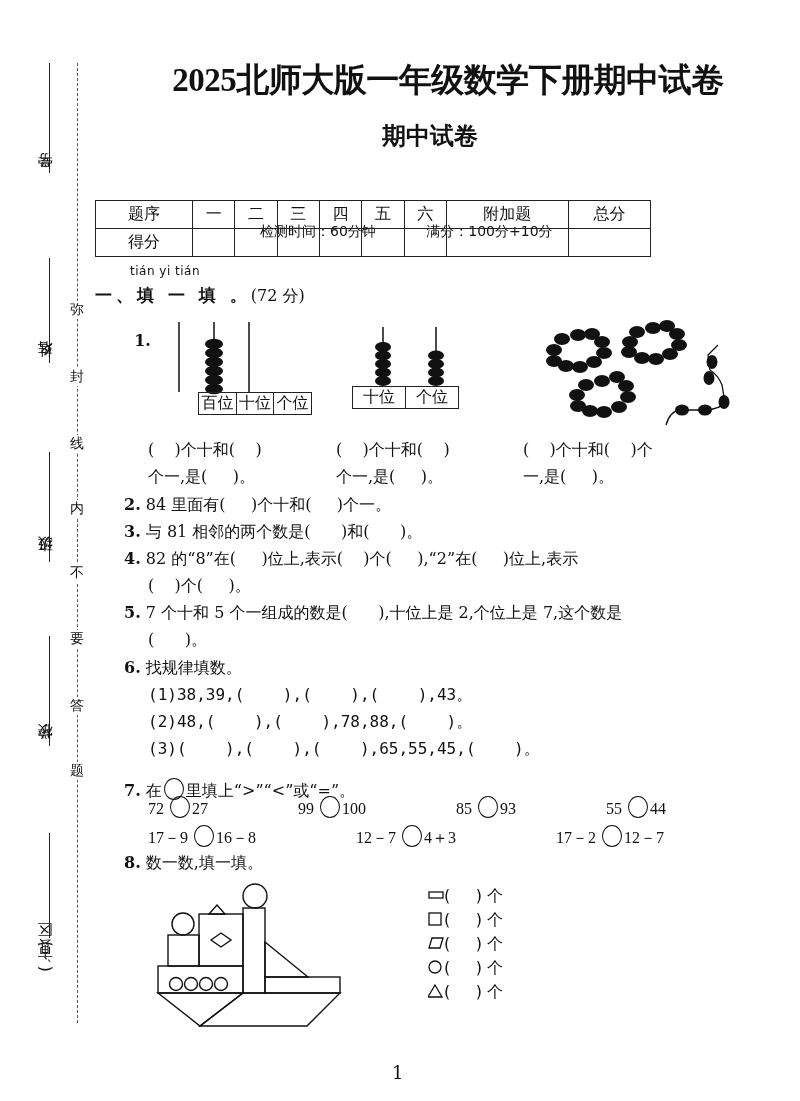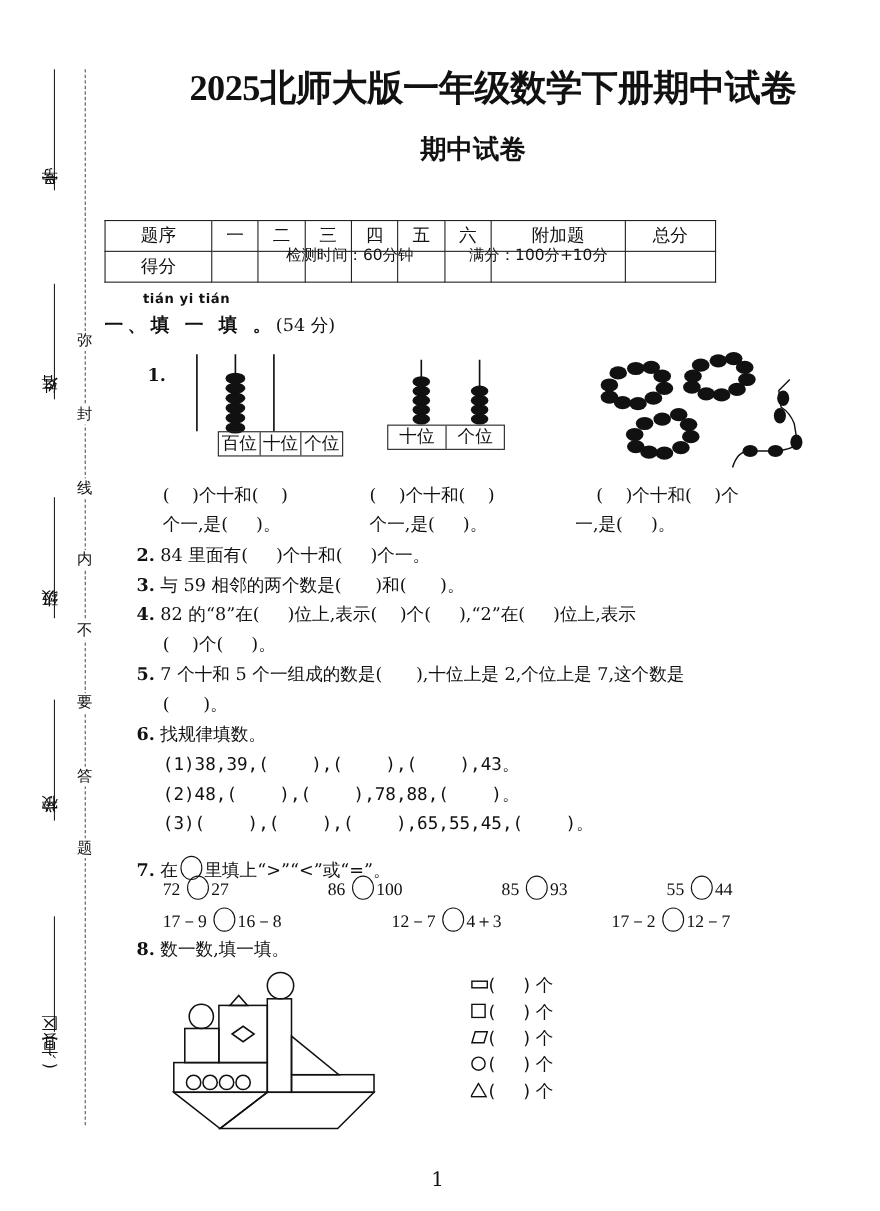--- a/index.html
+++ b/index.html
@@ -15,21 +15,21 @@
               font-family: "DejaVu Sans", sans-serif; font-size: 14px; }
   .title { left: 108px; width: 680px; top: 58px; text-align: center;
            font-family: Liberation Serif, serif; font-weight: bold; font-size: 33px; letter-spacing: -0.5px; }
   .subtitle { left: 90px; width: 680px; top: 120px; text-align: center;
               font-family: "DejaVu Sans", sans-serif; font-weight: bold; font-size: 24px; }
   .meta { top: 180px; left: 260px; font-family: "DejaVu Sans", sans-serif; font-weight: normal; font-size: 14px; margin-top: 43px; }
   .meta span { margin-right: 46px; }
   table.score { position: absolute; left: 95px; top: 200px; width: 556px; border-collapse: collapse;
                 font-family: "DejaVu Sans", sans-serif; font-size: 16px; }
   table.score td { border: 1.5px solid #222; height: 27px; text-align: center; padding: 0; }
-  .pinyin { left: 130px; top: 264px; font-family: "DejaVu Sans", sans-serif; font-size: 12px; letter-spacing: 0.5px; font-weight: bold; }
+  .pinyin { left: 130px; top: 264px; font-family: "DejaVu Sans", sans-serif; font-size: 12px; letter-spacing: 0.5px; }
   .section { left: 95px; top: 284px; font-size: 16px; }
   .section b { font-family: "DejaVu Sans", sans-serif; font-size: 17px; letter-spacing: 4px; }
   .q { position: absolute; left: 124px; font-size: 16px; white-space: pre; }
   .q .num { font-weight: bold; font-family: "DejaVu Serif", serif; }
   .sub { position: absolute; left: 148px; font-size: 16px; white-space: pre; font-family: "DejaVu Sans Mono", monospace; }
   .circle { display: inline-block; width: 18px; height: 20px; border: 1.3px solid #111; border-radius: 50%;
             vertical-align: -4px; margin: 0 2px; }
   .cmp { position: absolute; font-size: 16px; white-space: pre; font-family: Liberation Serif, serif; }
   .abacus-label { position: absolute; font-family: "DejaVu Sans", sans-serif; font-size: 16px; border: 1.3px solid #222; display: flex; }
   .abacus-label span { border-right: 1.3px solid #222; text-align: center; }
@@ -92,21 +92,21 @@
     <td></td>
     <td></td>
     <td></td>
     <td></td>
   </tr>
 </tbody>
   </table>
 
 <div class="abs pinyin">tián yi tián</div>
 <div class="abs section">
-  <b>一、填 一 填 。</b><span>(54 分)</span>
+  <b>一、填 一 填 。</b><span>(72 分)</span>
 </div>
 
 <div class="q" style="top:312px;">
   <span class="num">1.</span>
 </div>
 
 <svg class="abs" style="left:155px; top:320px;" width="120" height="75">
   <line x1="24" y1="2" x2="24" y2="72" stroke="#111" stroke-width="1.5"></line>
   <line x1="59" y1="2" x2="59" y2="72" stroke="#111" stroke-width="1.5"></line>
   <line x1="94" y1="2" x2="94" y2="72" stroke="#111" stroke-width="1.5"></line>
@@ -185,39 +185,39 @@
   <path d="M126 110 Q130 96 140 95 L165 95 Q180 94 185 88 L182 70 Q178 60 170 55 L168 40 L178 30" stroke="#111" stroke-width="1.3" fill="none"></path>
   <g fill="#111">
     <ellipse cx="142" cy="95" rx="7" ry="5.5"></ellipse>
     <ellipse cx="165" cy="95" rx="7" ry="5.5"></ellipse>
     <ellipse cx="184" cy="87" rx="5.5" ry="7"></ellipse>
     <ellipse cx="169" cy="63" rx="5.5" ry="7"></ellipse>
     <ellipse cx="172" cy="47" rx="5.5" ry="7"></ellipse>
   </g>
 </svg>
 
-<div class="q" style="top:440px; left:148px;"><span>(    )个十和(    )</span>   <span style="position:absolute;left:188px">(    )个十和(    )</span><span style="position:absolute;left:394px">(    )个十和(    )个</span></div>
+<div class="q" style="top:440px; left:148px;"><span>(    )个十和(    )</span>   <span style="position:absolute;left:188px">(    )个十和(    )</span><span style="position:absolute;left:375px">(    )个十和(    )个</span></div>
 <div class="q" style="top:467px; left:148px;"><span>个一,是(     )。</span><span style="position:absolute;left:188px">个一,是(     )。</span><span style="position:absolute;left:375px">一,是(     )。</span></div>
 
 <div class="q" style="top:495px;"><span class="num">2.</span><span> 84 里面有(     )个十和(     )个一。</span></div>
-<div class="q" style="top:522px;"><span class="num">3.</span><span> 与 59 相邻的两个数是(      )和(      )。</span></div>
+<div class="q" style="top:522px;"><span class="num">3.</span><span> 与 81 相邻的两个数是(      )和(      )。</span></div>
 <div class="q" style="top:549px;"><span class="num">4.</span><span> 82 的“8”在(     )位上,表示(    )个(     ),“2”在(     )位上,表示</span></div>
 <div class="q" style="top:576px; left:148px;">(    )个(     )。</div>
 <div class="q" style="top:603px;"><span class="num">5.</span><span> 7 个十和 5 个一组成的数是(      ),十位上是 2,个位上是 7,这个数是</span></div>
 <div class="q" style="top:630px; left:148px;">(      )。</div>
 
 <div class="q" style="top:658px;"><span class="num">6.</span><span> 找规律填数。</span></div>
 <div class="sub" style="top:685px;">(1)38,39,(    ),(    ),(    ),43。</div>
 <div class="sub" style="top:712px;">(2)48,(    ),(    ),78,88,(    )。</div>
 <div class="sub" style="top:739px;">(3)(    ),(    ),(    ),65,55,45,(    )。</div>
 
 <div class="q" style="top:767px;margin-top:11px;"><span class="num">7.</span><span> 在</span><span class="circle"></span><span>里填上“&gt;”“&lt;”或“=”。</span></div>
 
 <div class="cmp" style="top:796px; left:148px;"><span>72</span> <span class="circle"></span><span>27</span></div>
-<div class="cmp" style="top:796px; left:298px;"><span>86</span> <span class="circle"></span><span>100</span></div>
+<div class="cmp" style="top:796px; left:298px;"><span>99</span> <span class="circle"></span><span>100</span></div>
 <div class="cmp" style="top:796px; left:456px;"><span>85</span> <span class="circle"></span><span>93</span></div>
 <div class="cmp" style="top:796px; left:606px;"><span>55</span> <span class="circle"></span><span>44</span></div>
 
 <div class="cmp" style="top:825px; left:148px;text-align:right;"><span>17－9</span> <span class="circle"></span><span>16－8</span></div>
 <div class="cmp" style="top:825px; left:356px;"><span>12－7</span> <span class="circle"></span><span>4＋3</span></div>
 <div class="cmp" style="top:825px; left:556px;"><span>17－2</span> <span class="circle"></span><span>12－7</span></div>
 
 <div class="q" style="top:853px;"><span class="num">8.</span><span> 数一数,填一填。</span></div>
 
 <svg class="abs" style="left:155px; top:880px;" width="195" height="150">

